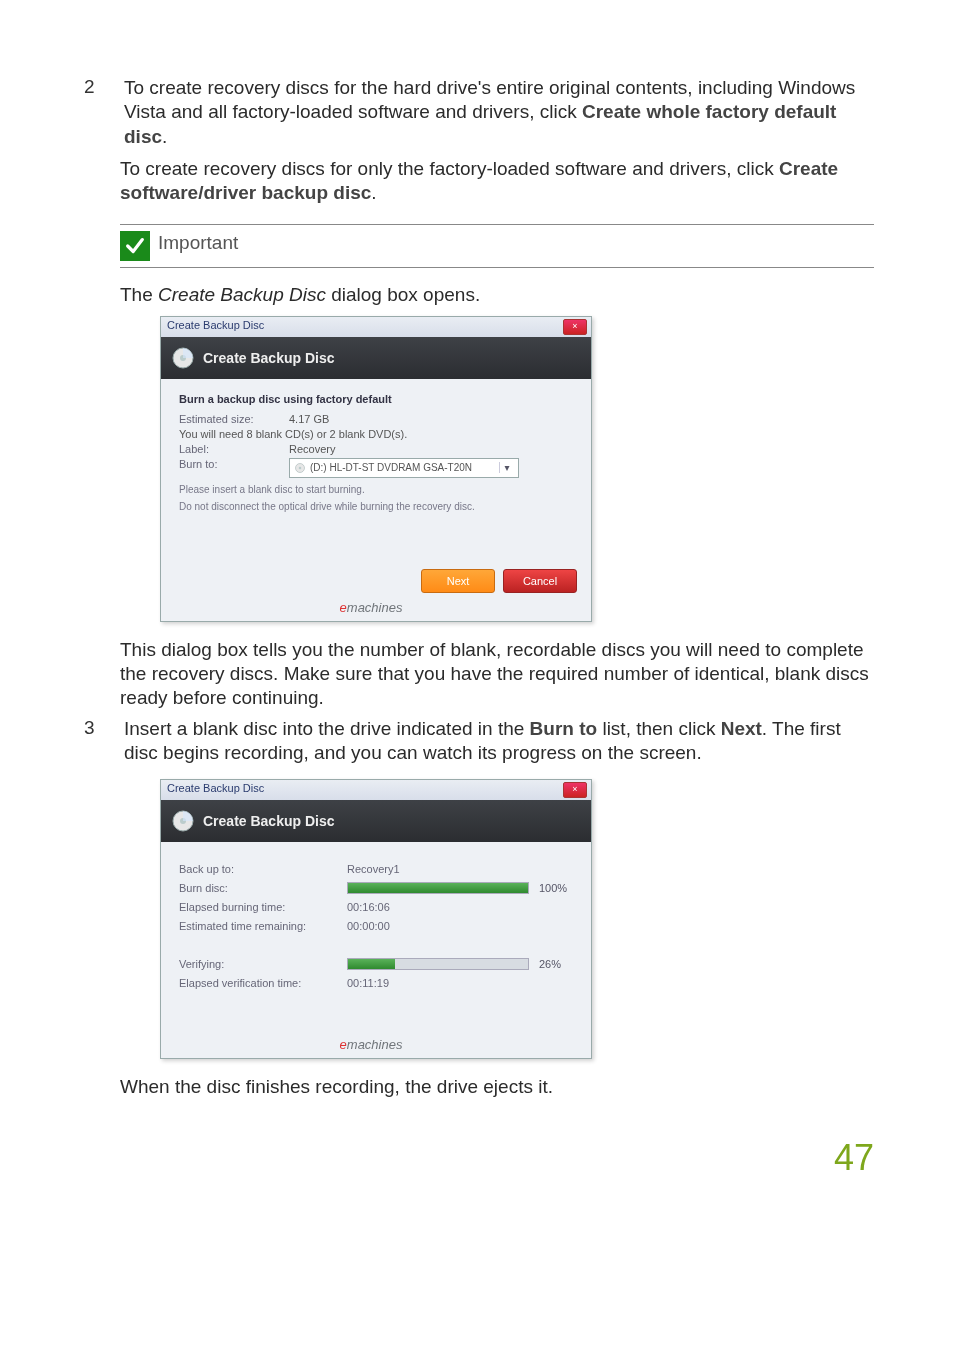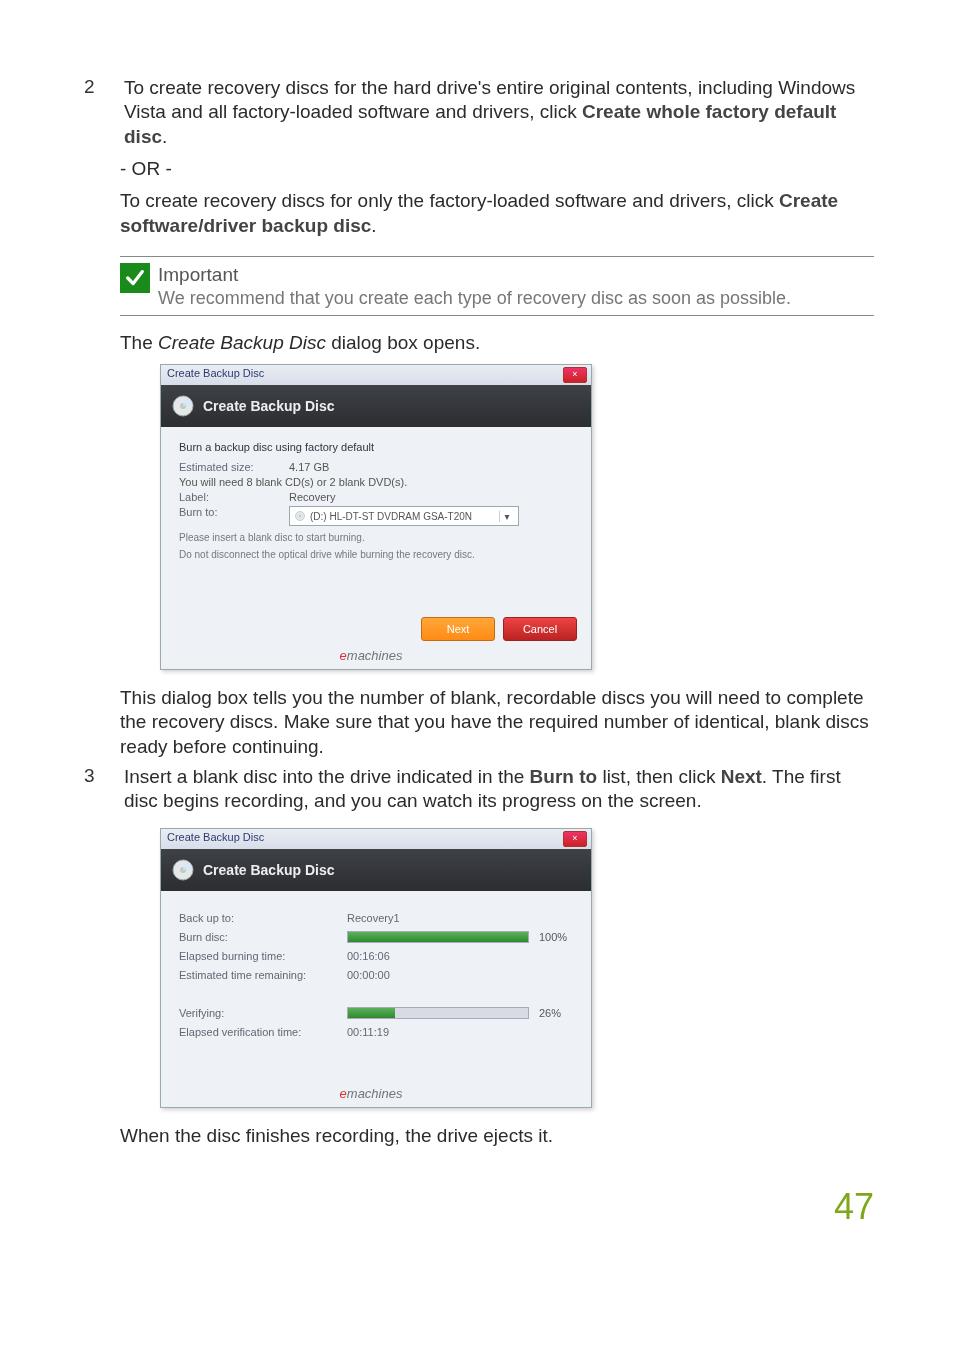--- a/index.html
+++ b/index.html
@@ -134,21 +134,21 @@
   .cd-icon {
     width: 24px; height: 24px;
     margin-right: 8px;
   }
   .ss-body {
     padding: 14px 18px 8px 18px;
     background: #eef1f5;
     min-height: 160px;
   }
   .ss-section-title {
-    font-weight: 400;
+    font-weight: 700;
     font-size: 11px;
     color: #334;
     margin-bottom: 8px;
   }
   .ss-row { display: flex; margin: 3px 0; font-size: 11px; color:#667; }
   .ss-label { width: 110px; color:#667; }
   .ss-val { color:#555; }
   .ss-combo {
     display: inline-flex;
     align-items: center;
@@ -239,36 +239,34 @@
 
 <div class="page">
 
   <div class="step">
     <div class="step-num">2</div>
     <div class="step-body">
       <span>To create recovery discs for the hard drive's entire original contents, including Windows Vista and all factory-loaded software and drivers, click </span><span class="bold-label">Create whole factory default disc</span><span>.</span>
     </div>
   </div>
 
-  <div class="sub">- OR -</div>
 
   <div class="sub">
     <span>To create recovery discs for only the factory-loaded software and drivers, click </span><span class="bold-label">Create software/driver backup disc</span><span>.</span>
   </div>
 
   <div class="important-block">
     <div class="important-row">
       <span class="imp-icon">
         <svg viewBox="0 0 24 24">
             <path d="M4 12 L10 18 L20 5" stroke="#fff" stroke-width="3.5" fill="none" stroke-linecap="round" stroke-linejoin="round"></path>
           </svg>
       </span>
       <div class="imp-text">
         <span class="imp-title">Important</span>
-        <span>We recommend that you create each type of recovery disc as soon as possible.</span>
       </div>
     </div>
   </div>
 
   <div class="intro-line">
     <span>The </span><span class="italic">Create Backup Disc</span><span> dialog box opens.</span>
   </div>
 
   <div class="ss">
     <div class="ss-titlebar">

